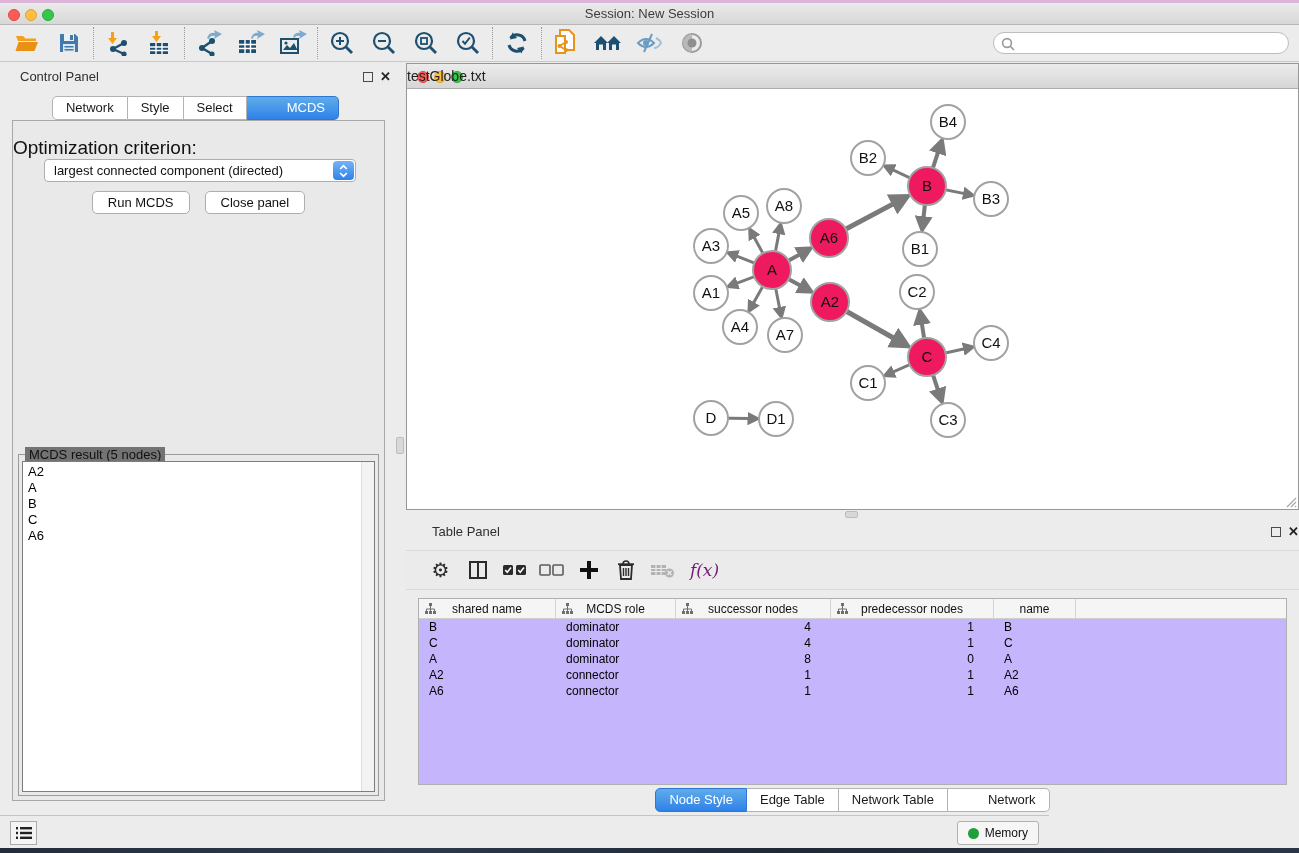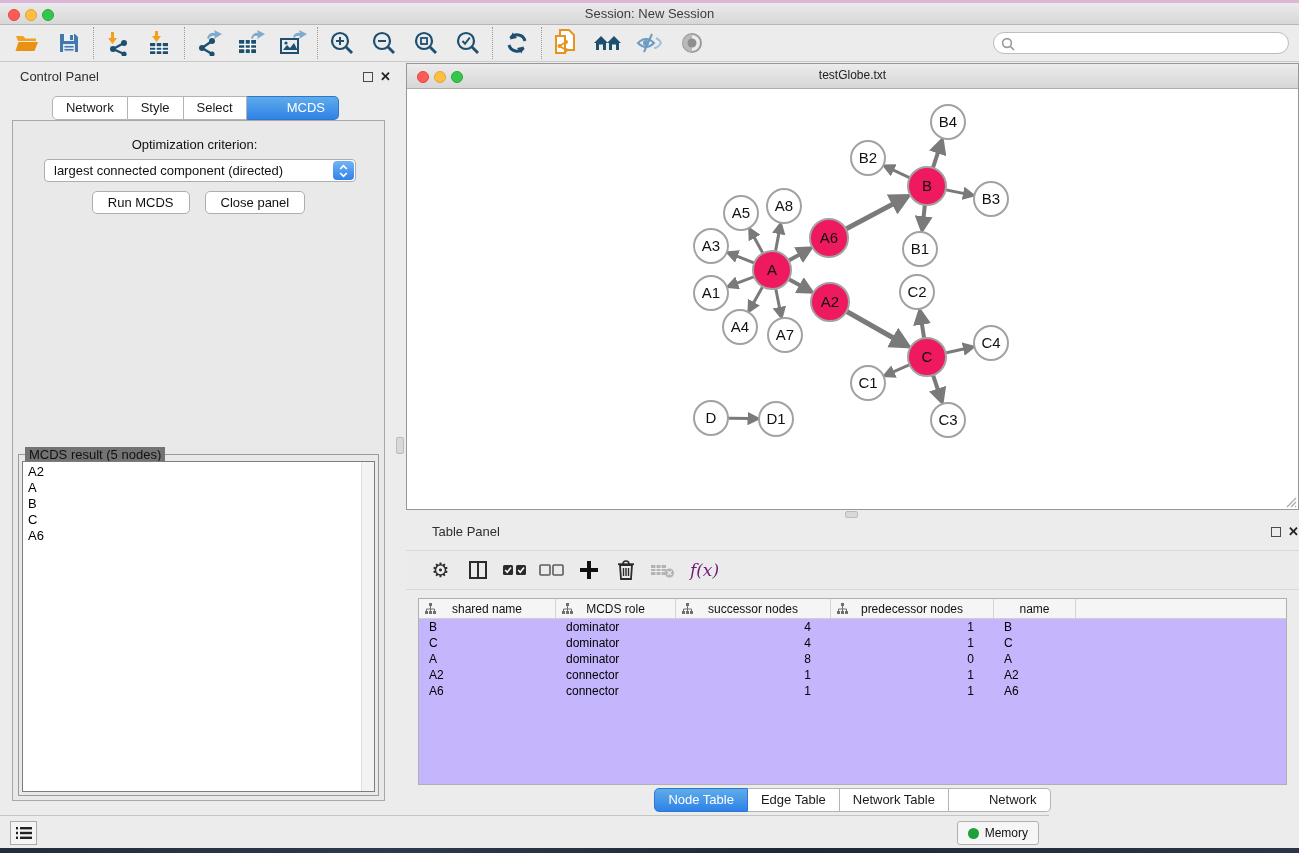--- a/index.html
+++ b/index.html
@@ -39,21 +39,21 @@
   .seg-tabs { position:absolute; left:0; right:0; display:flex; justify-content:center; }
   .cp-tabs { top:31px; }
   .seg-tab { font-size:13px; padding:3px 13px; background:#fff; border:1px solid #b3b3b3; border-left:none;
     color:#1a1a1a; cursor:pointer; line-height:16px; }
   .seg-tab:first-child { border-left:1px solid #b3b3b3; border-radius:5px 0 0 5px; }
   .seg-tab:last-child { border-radius:0 5px 5px 0;padding-left:40px; }
   .seg-tab.active { background:linear-gradient(#5face9,#2f82e8); border-color:#2f76d2; color:#fff; }
 
   .cp-body { position:absolute; left:12px; top:55px; width:373px; height:681px;
     background:#e9e9e9; border:1px solid #a8a8a8; }
-  .opt-label { position:absolute; left:0; right:8px; top:16px; text-align:center; font-size:13px; color:#111; }
+  .opt-label { position:absolute; left:0; right:8px; top:16px; text-align:left; font-size:19px; color:#111; }
   .combo { position:absolute; left:31px; top:38px; width:312px; height:23px; background:#fff;
     border:1px solid #aeaeae; border-radius:4px; cursor:pointer; }
   .combo .combo-text { position:absolute; left:9px; top:3px; font-size:13px; color:#111; }
   .combo .stepper { position:absolute; right:1px; top:1px; width:21px; height:19px; border-radius:4px;
     background:linear-gradient(#74b4f5,#2f82e8); display:flex; align-items:center; justify-content:center; }
   .btn-row { position:absolute; left:0; right:0; top:70px; display:flex; justify-content:center; gap:15px; }
   .pbtn { font-size:13px; padding:3px 15px; background:#fff; border:1px solid #aeaeae; border-radius:5px;
     color:#111; cursor:pointer; font-family:"Liberation Sans",sans-serif; }
 
   .result-box { position:absolute; left:5px; right:5px; top:333px; bottom:4px; border:1px solid #9a9a9a; }
@@ -65,21 +65,21 @@
 
   
   .vsplit-handle { position:absolute; left:396px; top:437px; width:8px; height:17px; background:#d8d8d8; border:1px solid #bcbcbc; border-radius:2px; cursor:col-resize; }
   .hsplit-handle { position:absolute; left:845px; top:511px; width:13px; height:7px; background:#d8d8d8; border:1px solid #bcbcbc; border-radius:2px; cursor:row-resize; }
 
   
   .net-window { position:absolute; left:406px; top:63px; width:893px; height:447px; background:#fff;
     border:1px solid #979797; }
   .net-titlebar { position:absolute; left:0; top:0; right:0; height:25px;
     background:linear-gradient(#ececec,#d6d6d6); border-bottom:1px solid #adadad; }
-  .net-titlebar .title { position:absolute; left:0; right:0; top:4px; text-align:center; font-size:12px; color:#222; }
+  .net-titlebar .title { position:absolute; left:0; right:0; top:4px; text-align:left; font-size:14px; color:#222; }
   .net-canvas { position:absolute; left:0; top:25px; right:0; bottom:0; background:#fff; overflow:hidden; }
   .resize-grip { position:absolute; right:1px; bottom:1px; cursor:nwse-resize; }
 
   
   .table-panel { position:absolute; left:406px; top:520px; width:893px; height:292px; background:#ececec; }
   .tp-float { right:30px; } .tp-close { right:12px; }
   .tp-toolbar { position:absolute; left:0px; right:0px; top:30px; height:40px; background:#ebebeb;
     border-top:1px solid #d9d9d9; border-bottom:1px solid #d9d9d9; display:flex; align-items:center; padding-left:16px; }
   .tp-btn { width:37px; height:34px; display:flex; align-items:center; justify-content:center; cursor:pointer; }
   .tp-btn.disabled { cursor:default; }
@@ -562,21 +562,21 @@
         <div class="trow">
           <div class="tcell left" style="width: 137px;">A6</div>
           <div class="tcell left" style="width: 120px;">connector</div>
           <div class="tcell right" style="width: 155px;">1</div>
           <div class="tcell right" style="width: 163px;">1</div>
           <div class="tcell left" style="width: 82px;">A6</div>
         </div>
       </div>
   </div>
   <div class="seg-tabs tp-tabs" style="position:absolute; left:0; right:0;" id="tp-tabs">
-      <div class="seg-tab active">Node Table</div>
+      <div class="seg-tab active">Node Style</div>
       <div class="seg-tab">Edge Table</div>
       <div class="seg-tab">Network Table</div>
       <div class="seg-tab">Network</div>
     </div>
 </div>
 
 <div class="statusbar">
   <div class="list-btn">
     <svg width="16" height="14" viewBox="0 0 16 14">
       <rect x="0" y="1" width="2" height="2.4" fill="#222"></rect>

